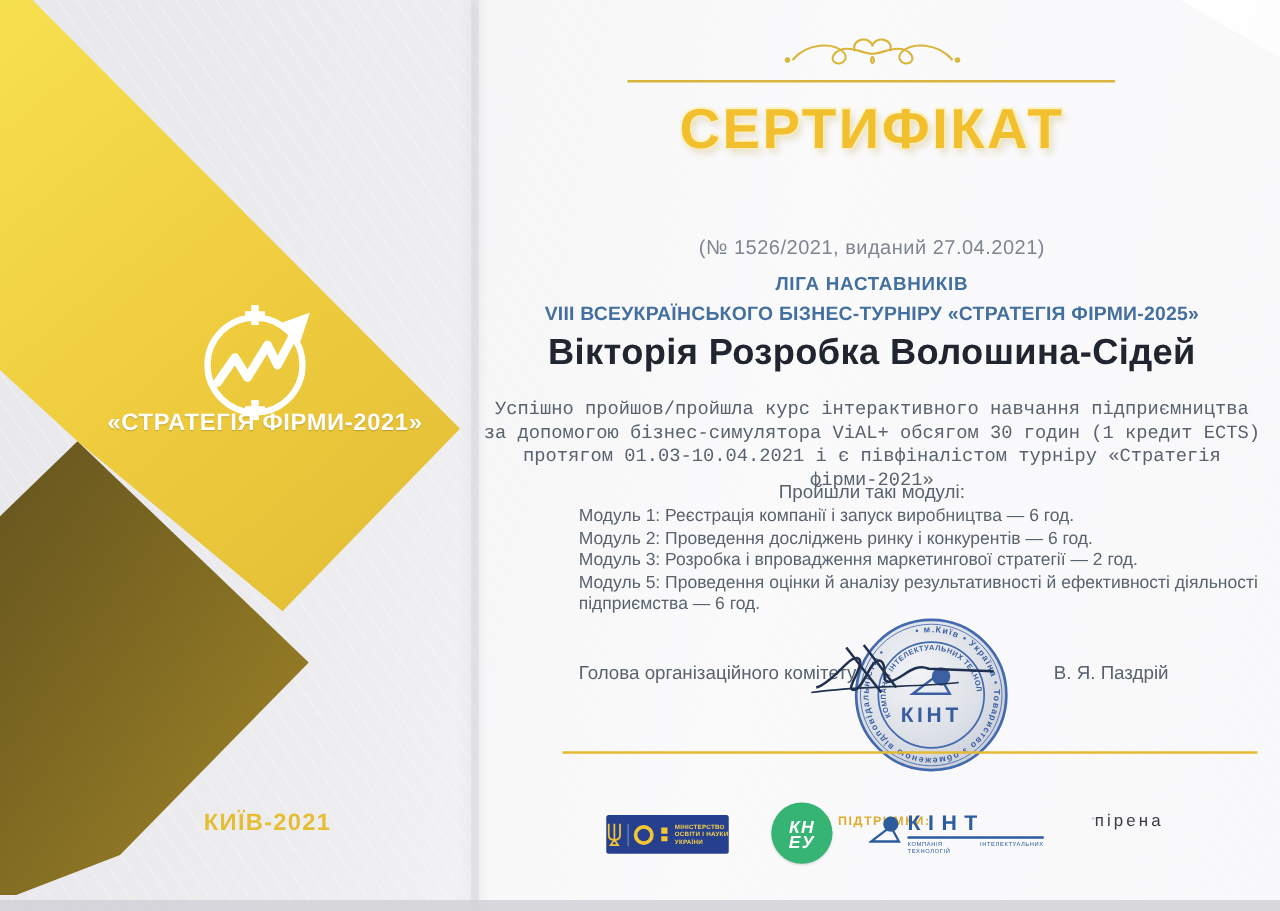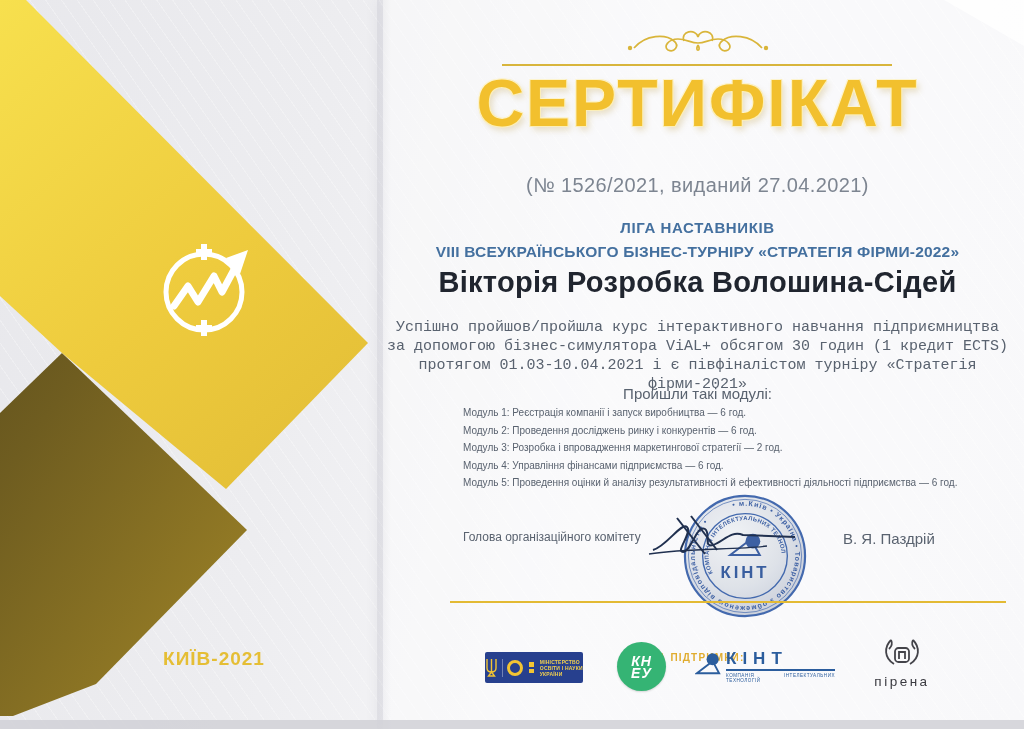--- a/index.html
+++ b/index.html
@@ -31,34 +31,34 @@
   .diamond-sub{margin-top:9px;font-size:10.5px;font-weight:bold;line-height:16px;white-space:pre-line;
     letter-spacing:.4px;opacity:.95;}
   .city-year{position:absolute;left:54px;top:648px;width:320px;z-index:3;text-align:center;
     font-size:19px;font-weight:800;letter-spacing:1px;color:#e5be35;}
 
   
   .content{position:absolute;left:385px;top:0;width:625px;height:100%;z-index:5;}
   .content>div{position:absolute;left:0;width:100%;text-align:center;}
   .flourish{top:24px;}
   .header-divider{top:64px;left:117px !important;width:390px !important;height:2px;background:#d8b53c;}
-  .cert-title{top:68px;font-size:66px;line-height:70px;font-weight:800;letter-spacing:2px;color:#f2c02e;
+  .cert-title{top:68px;font-size:45px;line-height:70px;font-weight:800;letter-spacing:2px;color:#f2c02e;
     text-shadow:1px 1px 0 #fbeeb9,-1px -1px 0 #fdf4cd,1px -1px 0 #fbeeb9,-1px 1px 0 #fbeeb9,3px 4px 6px rgba(180,140,30,.25);}
   .cert-subtitle{top:147px;font-size:32px;font-weight:800;letter-spacing:6px;color:#f2c02e;
     text-shadow:1px 1px 0 #fbeeb9,-1px -1px 0 #fdf4cd,2px 3px 5px rgba(180,140,30,.25);}
-  .cert-number{top:174px;font-size:20px;color:#7d8591;letter-spacing:.4px;}
+  .cert-number{top:190px;font-size:16px;color:#7d8591;letter-spacing:.4px;}
   .org-line1{top:219px;font-size:15px;font-weight:bold;color:#44709f;letter-spacing:.6px;}
   .org-line2{top:243px;font-size:15.5px;font-weight:bold;color:#44709f;letter-spacing:.2px;}
   .recipient{top:266px;font-size:29px;font-weight:800;color:#20252f;letter-spacing:.3px;}
   .body-text{top:318px;font-size:15px;line-height:19px;color:#59626f;white-space:pre-line;font-family:Liberation Mono, monospace;}
   .modules-heading{top:385px;font-size:15px;color:#59626f;}
   .modules{top:404px;left:78px !important;width:562px !important;text-align:left !important;
-    font-size:10px;line-height:17.5px;color:#59626f;}
+    font-size:14px;line-height:17.5px;color:#59626f;}
   .signature-role{top:530px;left:78px !important;width:auto !important;text-align:right;
-    font-size:12px;color:#59626f;}
+    font-size:15px;color:#59626f;}
   .signature-name{top:530px;left:458px !important;width:auto !important;text-align:center;
     font-size:15px;color:#59626f;}
   .stamp-wrap{top:492px;left:296px !important;width:128px !important;}
   .signature-svg{top:512px;left:262px !important;width:160px !important;}
   .support-divider{top:601px;left:65px !important;width:556px !important;height:2px;background:#e3ba34;}
   .support-heading{top:612px;font-size:10px;font-weight:700;letter-spacing:1.2px;color:#e0ac2f;margin-top:40px;}
 
   
   .ministry{top:652px;left:100px !important;width:98px !important;height:31px;background:#27408e;border-radius:2px;
     display:flex;align-items:center;justify-content:center;gap:4px;padding:0;box-sizing:border-box;}
@@ -69,21 +69,21 @@
   .ministry-text{font-size:5px;line-height:6px;font-weight:bold;color:#f3d04e;text-align:left !important;
     white-space:pre-line;letter-spacing:.2px;margin-left:2px;}
   .kneu{top:642px;left:232px !important;width:49px !important;height:49px;border-radius:50%;background:#35b474;
     display:flex;align-items:center;justify-content:center;box-shadow:0 1px 2px rgba(0,0,0,.15);font-style:italic;}
   .kneu-letters{color:#fff;font-weight:800;font-size:14px;line-height:12px;letter-spacing:1px;text-align:center;}
   .kint{top:650px;left:310px !important;width:140px !important;display:flex;align-items:flex-start;gap:5px;text-align:left !important;}
   .kint-textcol{display:flex;flex-direction:column;}
   .kint-label{font-size:17px;font-weight:800;letter-spacing:6px;color:#2b5d9d;border-bottom:2px solid #2b5d9d;
     padding-bottom:1px;line-height:18px;}
   .kint-sub{font-size:4.6px;letter-spacing:.5px;color:#2b5d9d;margin-top:2px;text-align:justify;}
-  .pirena{top:638px;left:488px !important;width:58px !important;display:flex;flex-direction:column;align-items:center;}
+  .pirena{top:638px;left:488px !important;width:58px !important;display:flex;flex-direction:row;align-items:center;}
   .pirena-label{font-size:13.5px;letter-spacing:2.5px;color:#3a3a40;margin-top:2px;}
 </style>
 </head>
 <body>
 
 <div class="page">
   <div class="stripes"></div>
   <div class="cert-sheet"></div>
   <div class="fold"></div>
   <div class="corner-fold"></div>
@@ -96,51 +96,51 @@
       <circle cx="48" cy="50" r="38" stroke="#ffffff" stroke-width="5"></circle>
       <rect x="45" y="2" width="6" height="16" fill="#ffffff"></rect>
       <rect x="40" y="7" width="16" height="6" fill="#ffffff"></rect>
       <rect x="45" y="78" width="6" height="16" fill="#ffffff"></rect>
       <rect x="40" y="83" width="16" height="6" fill="#ffffff"></rect>
       <path d="M18 64 L32 44 L42 60 L58 34 L66 50 L80 24" stroke="#ffffff" stroke-width="7" stroke-linecap="round" stroke-linejoin="round"></path>
       <path d="M70 16 L92 8 L84 32 Z" fill="#ffffff"></path>
     </svg>
   </div>
   <div class="diamond-text">
+    <div class="diamond-title">«СТРАТЕГІЯ ФІРМИ-2021»</div>
   </div>
   <div class="city-year">КИЇВ-2021</div>
 
   <div class="content">
 
     <div class="flourish">
       <svg width="160" height="36" viewBox="0 0 160 36" fill="none" stroke="#d9b53a" stroke-width="1.7">
         <path d="M16 24 C28 10 48 10 56 17 C62 22 56 29 50 26 C45 23 50 15 60 15 C68 15 73 19 80 19 C87 19 92 15 100 15 C110 15 115 23 110 26 C104 29 98 22 104 17 C112 10 132 10 144 24"></path>
         <path d="M66 17 C62 7 78 4 80 13 C82 4 98 7 94 17"></path>
         <path d="M80 21 C76 28 84 28 80 21"></path>
         <circle cx="12" cy="24" r="2.2" fill="#d9b53a" stroke="none"></circle>
         <circle cx="148" cy="24" r="2.2" fill="#d9b53a" stroke="none"></circle>
       </svg>
     </div>
     <div class="header-divider"></div>
 
     <div class="cert-title">СЕРТИФІКАТ</div>
     <div class="cert-number">(№ 1526/2021, виданий 27.04.2021)</div>
     <div class="org-line1">ЛІГА НАСТАВНИКІВ</div>
-    <div class="org-line2">VIII ВСЕУКРАЇНСЬКОГО БІЗНЕС-ТУРНІРУ «СТРАТЕГІЯ ФІРМИ-2022»</div>
+    <div class="org-line2">VIII ВСЕУКРАЇНСЬКОГО БІЗНЕС-ТУРНІРУ «СТРАТЕГІЯ ФІРМИ-2025»</div>
     <div class="recipient">Вікторія Розробка Волошина-Сідей</div>
     <div class="body-text">Успішно пройшов/пройшла курс інтерактивного навчання підприємництва
 за допомогою бізнес-симулятора ViAL+ обсягом 30 годин (1 кредит ECTS)
 протягом 01.03-10.04.2021 і є півфіналістом турніру «Стратегія фірми-2021»</div>
     <div class="modules-heading">Пройшли такі модулі:</div>
 
     <div class="modules">
       <div>Модуль 1: Реєстрація компанії і запуск виробництва — 6 год.</div>
       <div>Модуль 2: Проведення досліджень ринку і конкурентів — 6 год.</div>
       <div>Модуль 3: Розробка і впровадження маркетингової стратегії — 2 год.</div>
-      <div>Модуль 4: Управління фінансами підприємства — 6 год.</div>
       <div>Модуль 5: Проведення оцінки й аналізу результативності й ефективності діяльності підприємства — 6 год.</div>
     </div>
 
     <div class="signature-role">Голова організаційного комітету</div>
     <div class="signature-name">В. Я. Паздрій</div>
 
     <div class="stamp-wrap">
       <svg width="128" height="128" viewBox="0 0 130 130" opacity="0.95">
         <defs>
           <radialGradient id="metal" cx="40%" cy="35%" r="75%">

